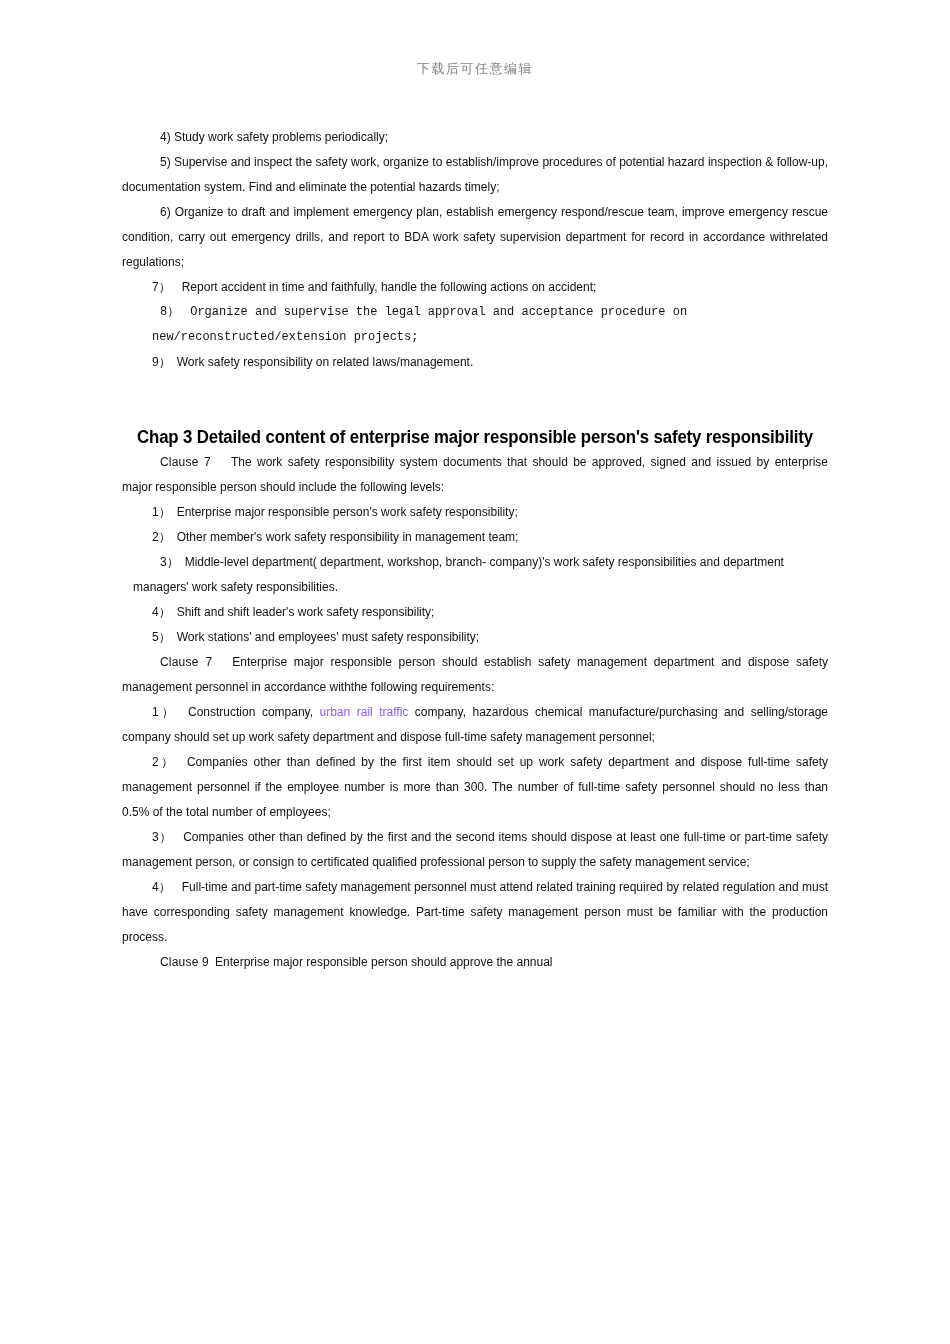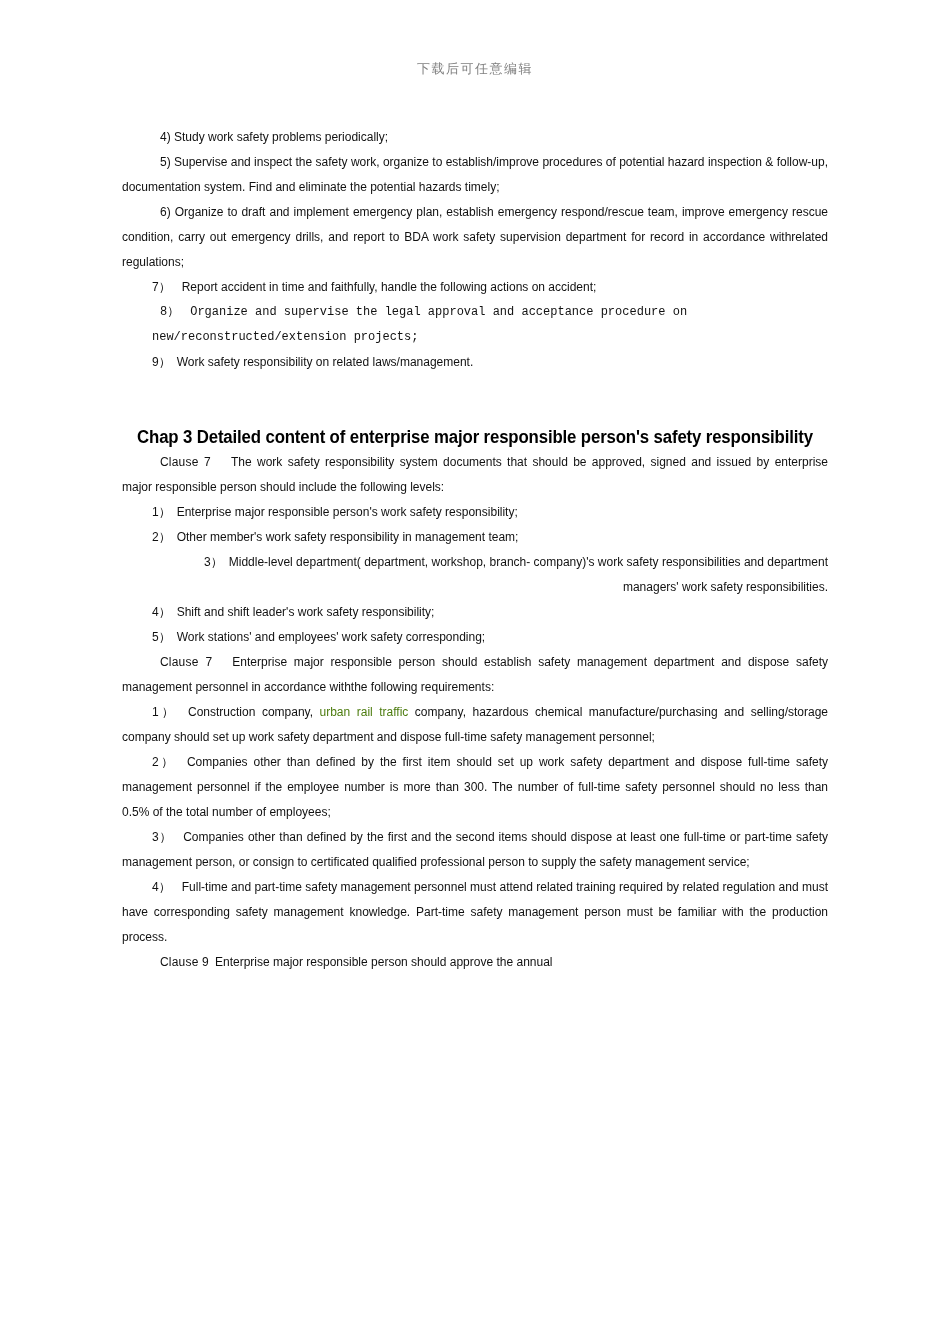--- a/index.html
+++ b/index.html
@@ -67,21 +67,20 @@
 
   
   p.hang {
     padding-left: 30px;
     text-indent: 8px;
     font-family: Liberation Mono, monospace;
   }
   p.hang2 {
     padding-left: 11px;
     text-indent: 27px;
-    text-align: right;
   }
 
   
   .chap-heading {
     margin: 0;
     padding: 0;
     text-align: center;
     font-weight: bold;
     font-size: 17.5px;
     line-height: 25px;
@@ -96,21 +95,21 @@
 
   .clause-label {
     font-weight: normal;
     letter-spacing: 0.2px;
   }
 
   .sp-wide { display: inline-block; width: 20px; }
   .sp-mid  { display: inline-block; width: 11px; }
   .sp-thin { display: inline-block; width: 6px; }
 
-  .blue { color: #4d7c0f; }
+  .blue { color: #8b5cf6; }
 
   
   .marker { white-space: nowrap; }
 </style>
 </head>
 <body>
 
 <div class="page">
 
   <div class="page-header">下载后可任意编辑</div>
@@ -161,21 +160,21 @@
 
     <p class="hang2 left">
       <span class="marker">3）</span><span class="sp-thin"></span><span>Middle-level department( department, workshop, branch- company)'s work safety responsibilities and department managers' work safety responsibilities.</span>
     </p>
 
     <p class="ind-sm left">
       <span class="marker">4）</span><span class="sp-thin"></span><span>Shift and shift leader's work safety responsibility;</span>
     </p>
 
     <p class="ind-sm left">
-      <span class="marker">5）</span><span class="sp-thin"></span><span>Work stations' and employees' work safety corresponding;</span>
+      <span class="marker">5）</span><span class="sp-thin"></span><span>Work stations' and employees' must safety responsibility;</span>
     </p>
 
     <p class="ind just">
       <span class="clause-label">Clause 7</span><span class="sp-wide"></span><span>Enterprise major responsible person should establish safety management department and dispose safety management personnel in accordance withthe following requirements:</span>
     </p>
 
     <p class="ind-sm just">
       <span class="marker">1）</span><span class="sp-mid"></span><span>Construction company, </span><span class="blue">urban rail traffic</span><span> company, hazardous chemical manufacture/purchasing and selling/storage company should set up work safety department and dispose full-time safety management personnel;</span>
     </p>
 

